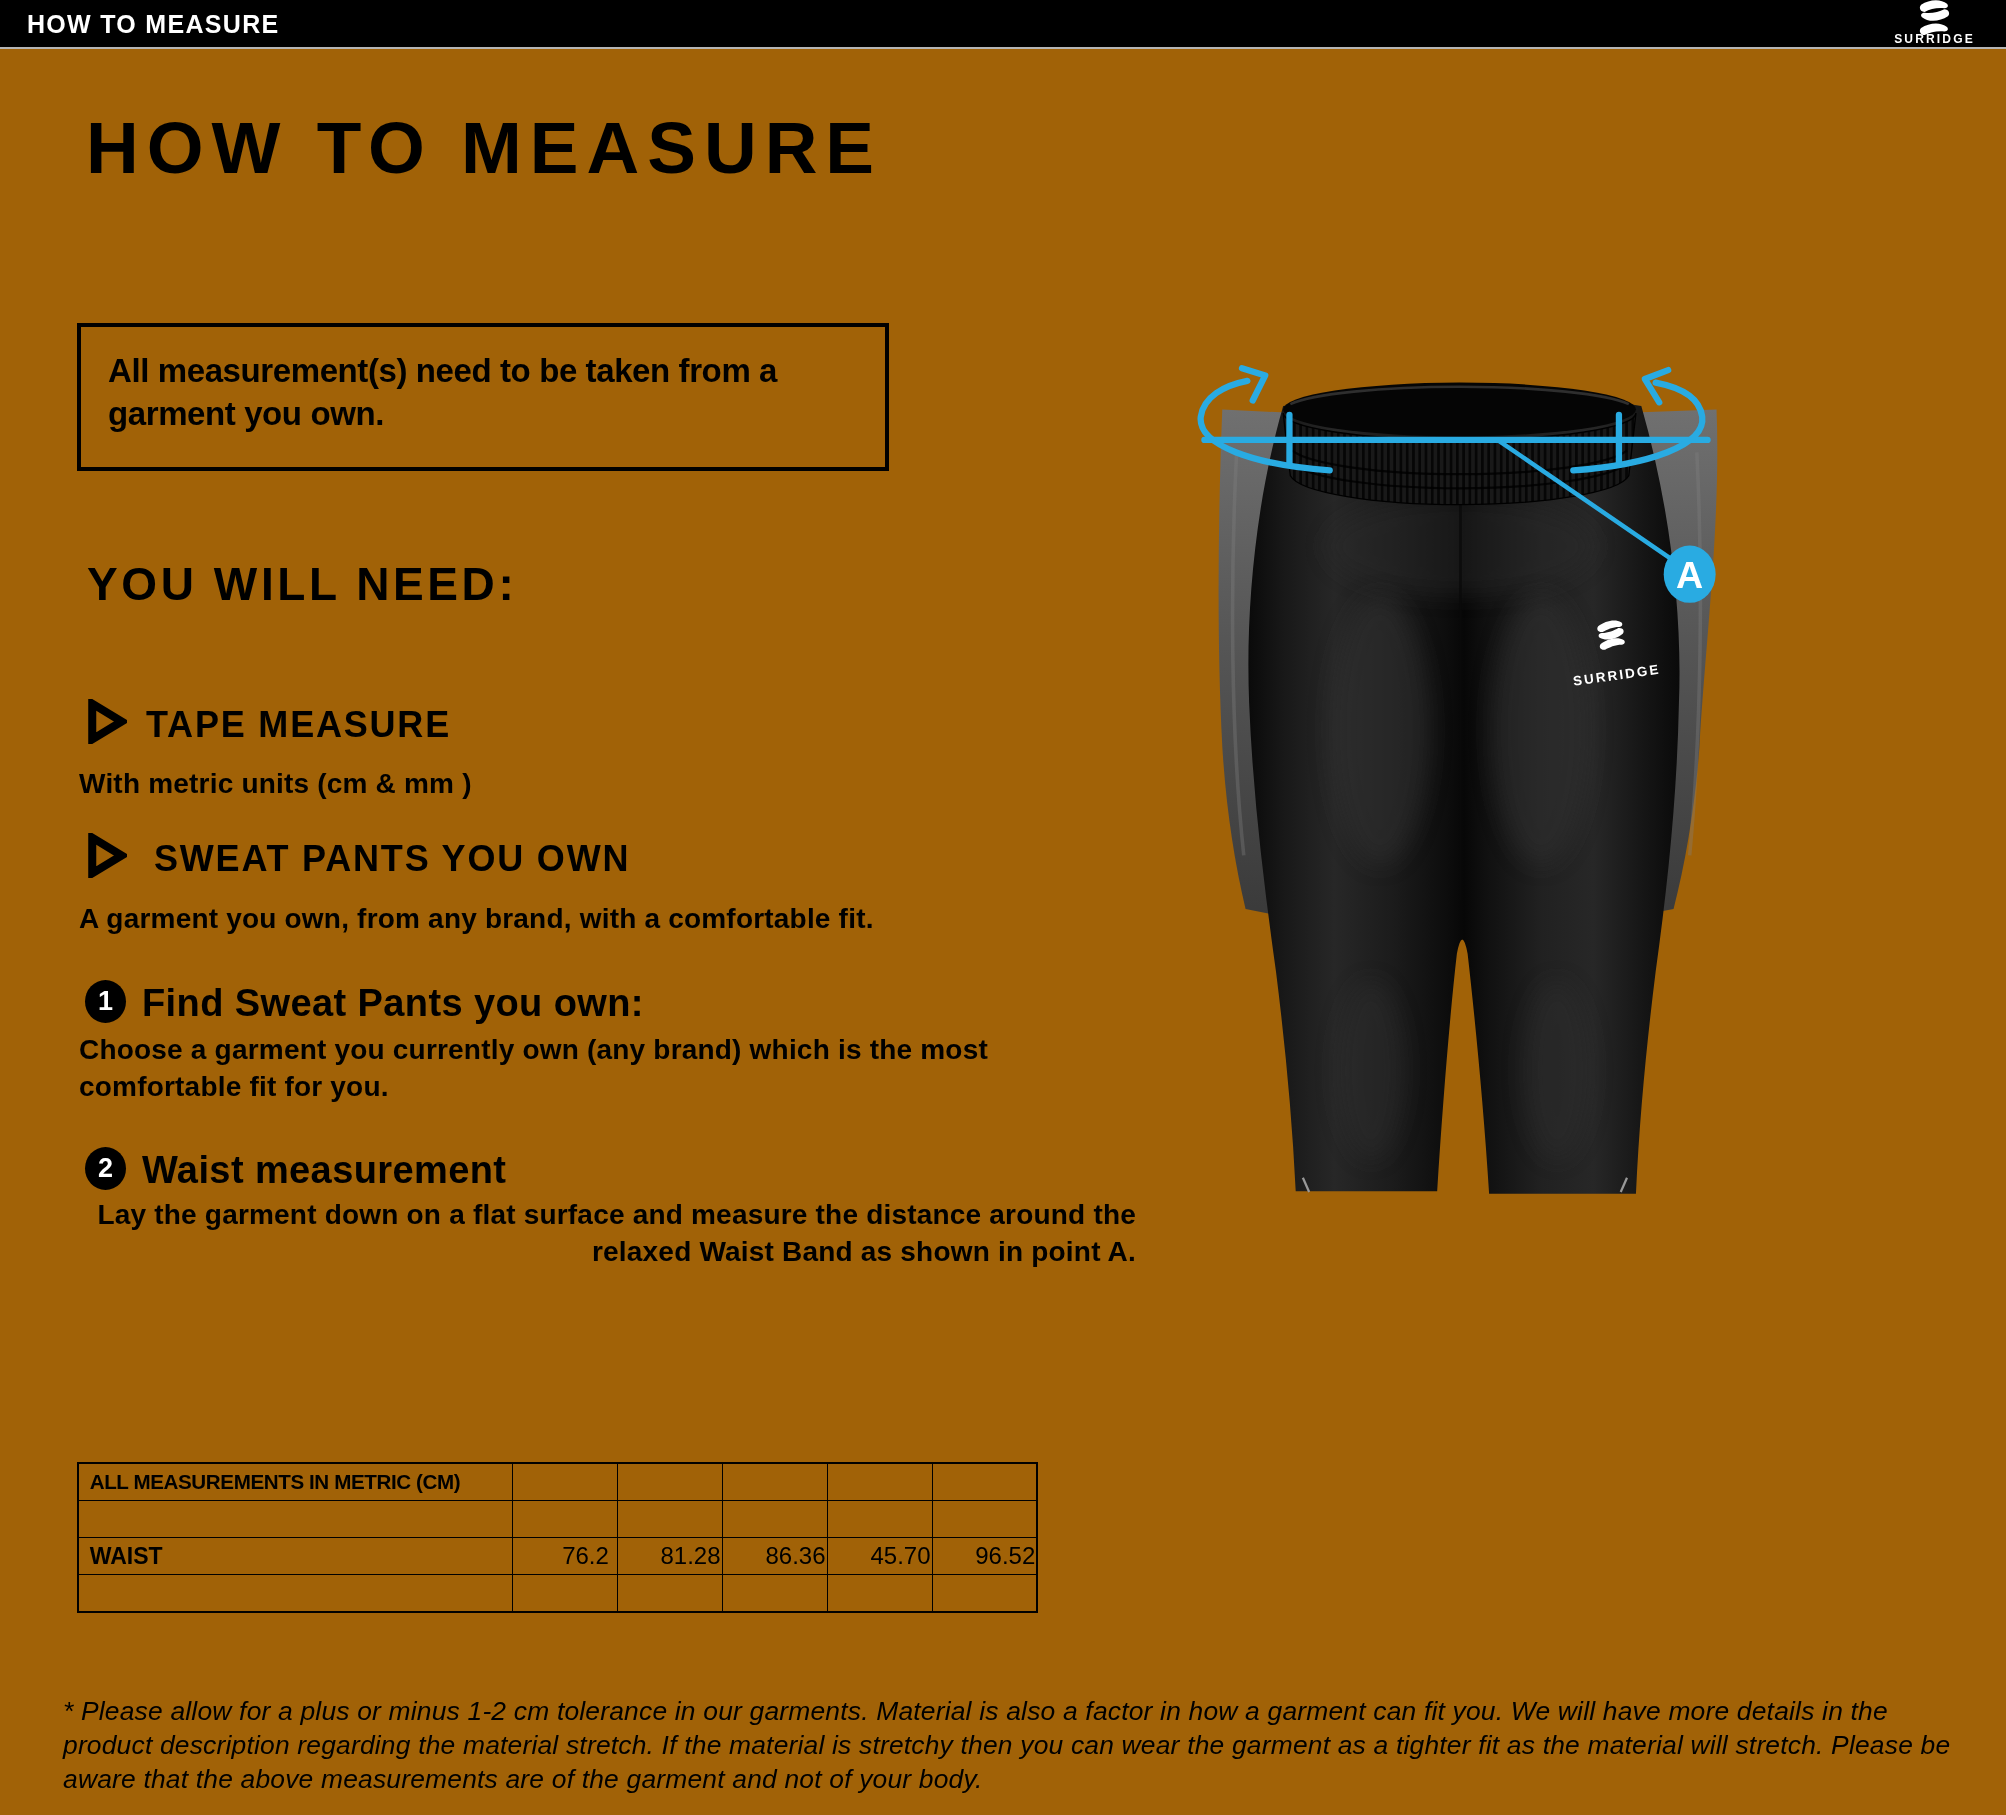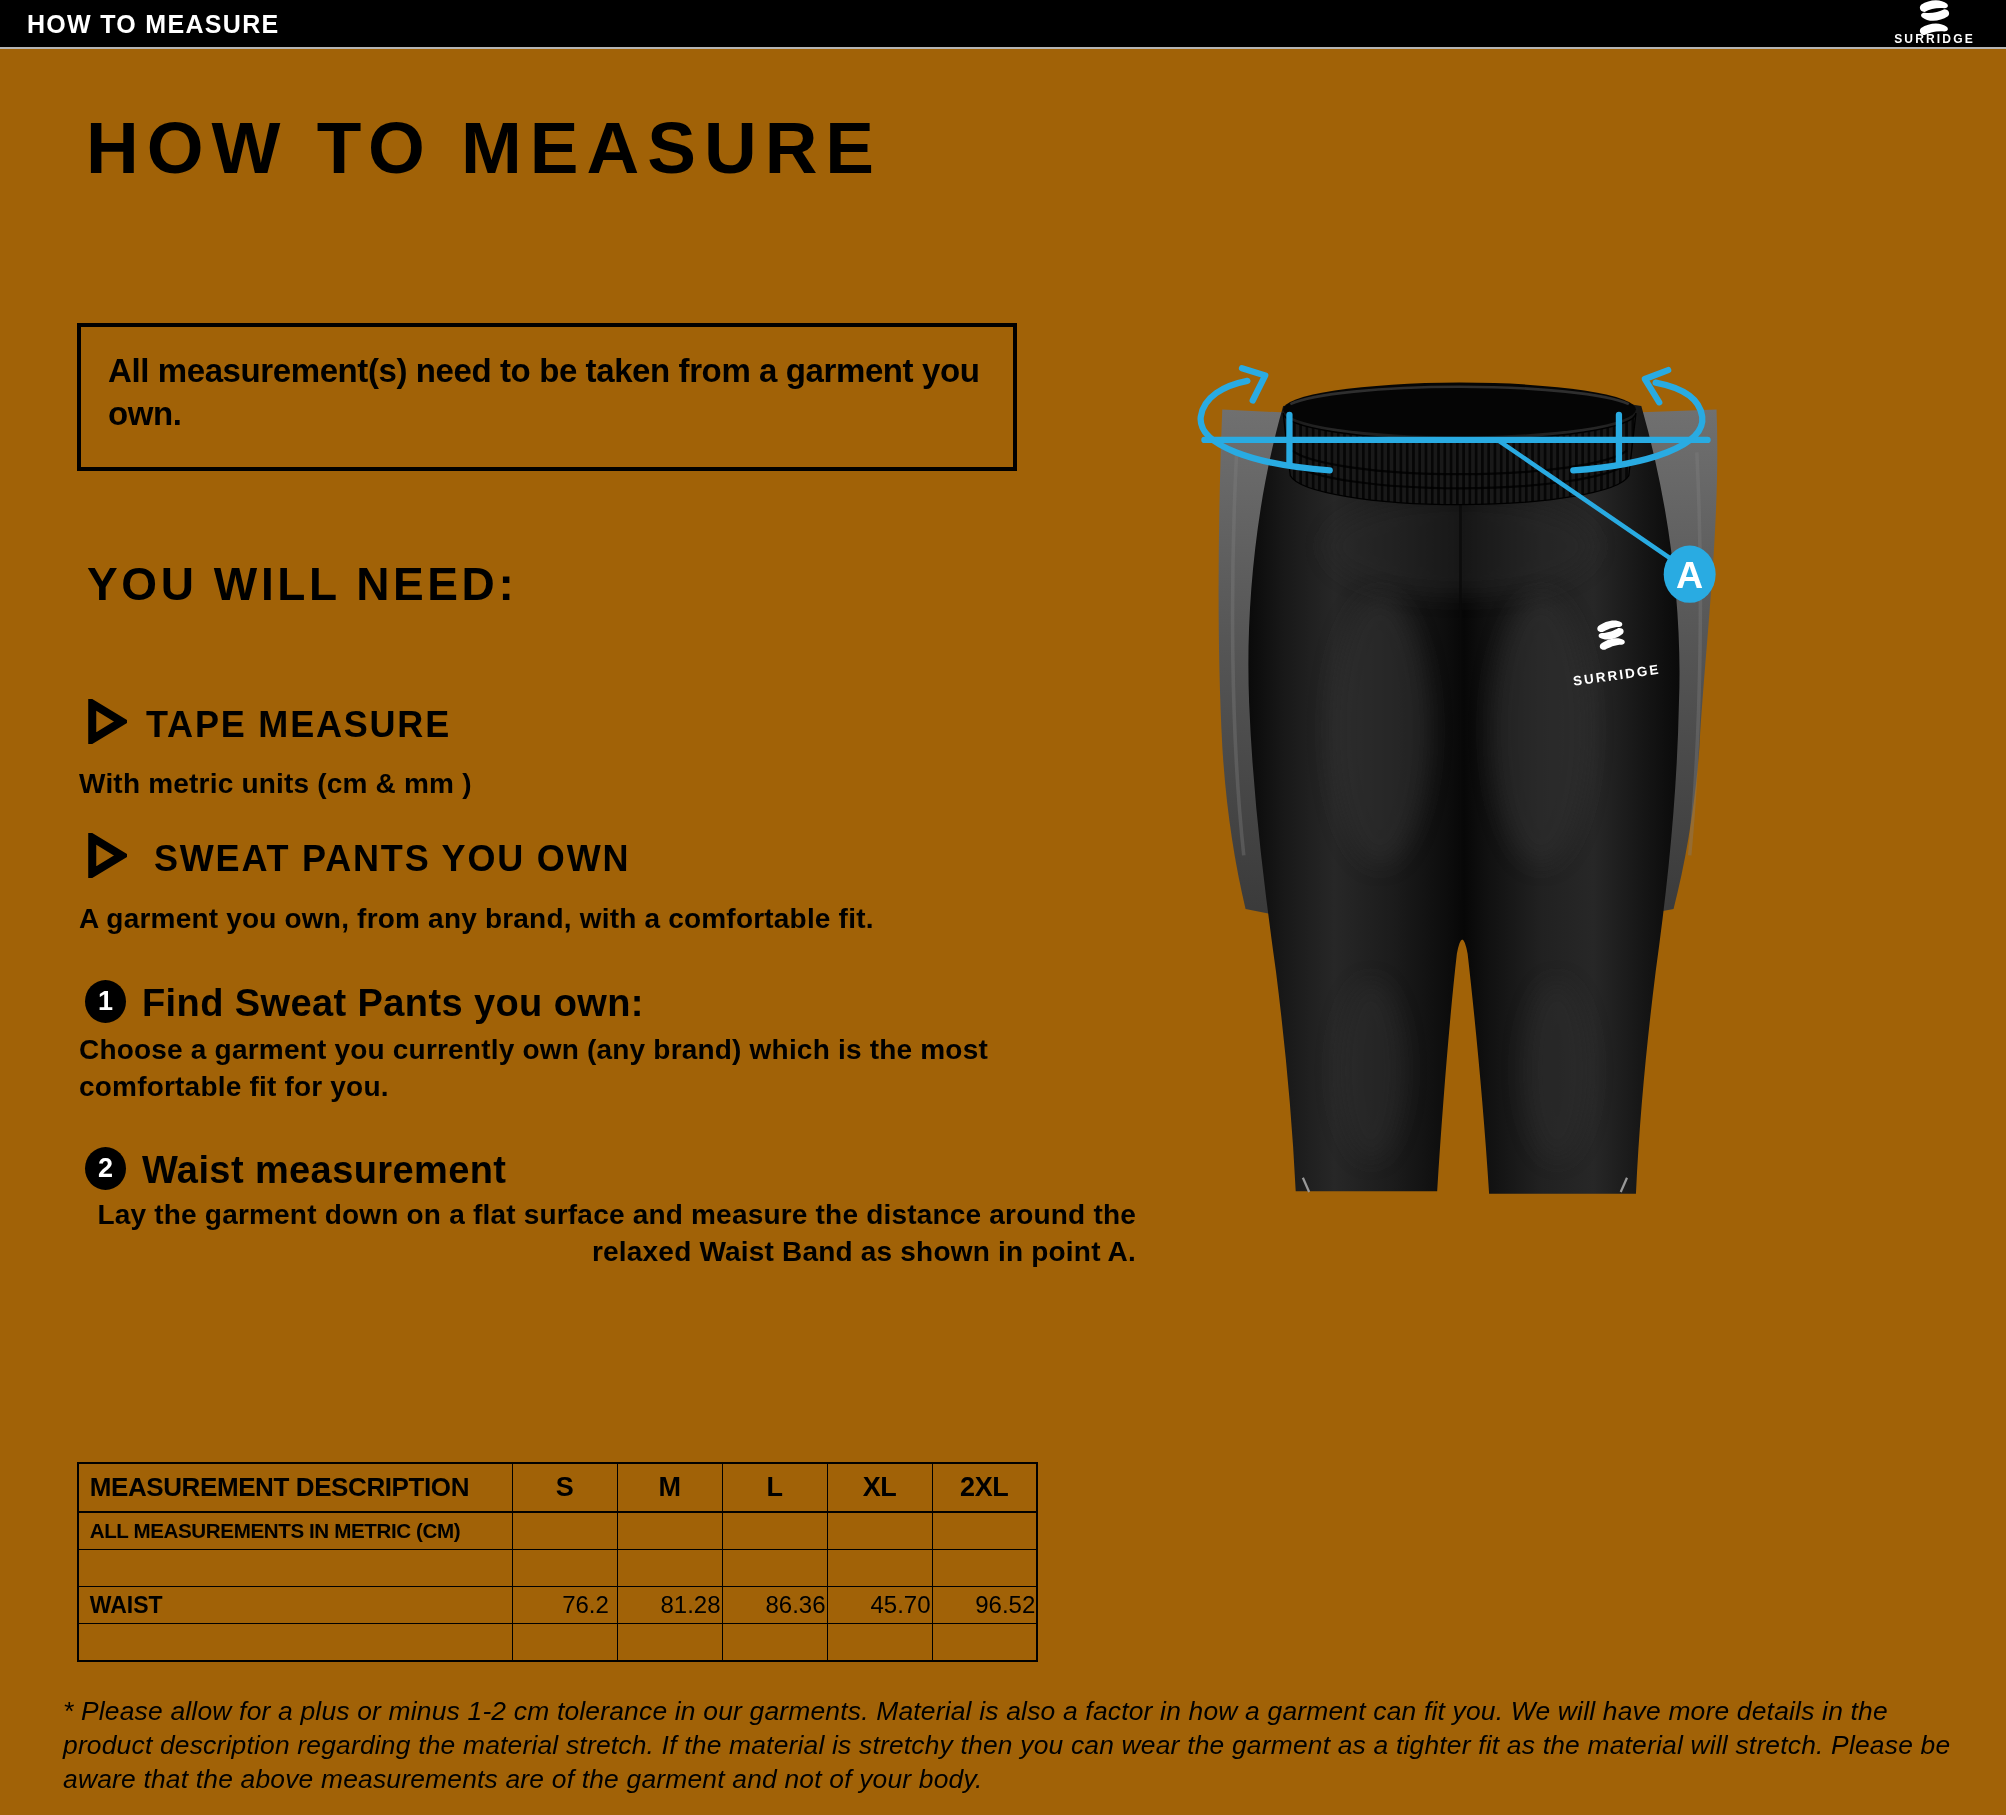--- a/index.html
+++ b/index.html
@@ -9,21 +9,21 @@
   .topbar{position:absolute;left:0;top:0;width:2006px;height:47px;background:#000;
           border-bottom:2.7px solid #b5b5b5;}
   .topbar-title{position:absolute;left:27px;top:9.9px;color:#fff;font-size:25px;font-weight:bold;
           letter-spacing:1.3px;}
   .brand{position:absolute;right:9px;top:0;width:125px;height:47px;display:flex;
           flex-direction:column;align-items:center;justify-content:flex-start;}
   
   .h1{position:absolute;left:86px;top:106px;font-size:73px;font-weight:bold;letter-spacing:8px;
       font-family:"Liberation Sans",sans-serif;}
   
-  .note-box{position:absolute;left:77px;top:323px;width:940px;height:148px;border:4.5px solid #000;
+  .note-box{position:absolute;left:77px;top:323px;width:812px;height:148px;border:4.5px solid #000;
       box-sizing:border-box;padding:21.5px 27px;font-size:33px;font-weight:bold;line-height:1.32;
       letter-spacing:-0.4px;}
   .h2{position:absolute;left:87px;top:557px;font-size:46px;font-weight:bold;letter-spacing:3.6px;}
   
   .tri{position:absolute;width:41px;height:45px;}
   .need-title{position:absolute;font-size:36px;font-weight:bold;letter-spacing:1.8px;}
   .small-copy{position:absolute;font-size:28px;font-weight:bold;letter-spacing:0.2px;line-height:1.32;}
   
   .badge{position:absolute;width:41px;height:43px;background:#000;border-radius:50%;color:#fff;
       font-size:27px;font-weight:bold;display:flex;align-items:center;justify-content:center;}
@@ -107,28 +107,20 @@
   <table class="size">
     <colgroup>
         <col style="width:434px">
         <col style="width:105px">
         <col style="width:105px">
         <col style="width:105px">
         <col style="width:105px">
         <col style="width:105px">
       </colgroup>
     <tbody>
-        <tr class="hdr">
-      <th>MEASUREMENT DESCRIPTION</th>
-      <th class="num">S</th>
-      <th class="num">M</th>
-      <th class="num">L</th>
-      <th class="num">XL</th>
-      <th class="num">2XL</th>
-    </tr>
     <tr class="metric">
       <td>ALL MEASUREMENTS IN METRIC (CM)</td>
       <td class="num"></td>
       <td class="num"></td>
       <td class="num"></td>
       <td class="num"></td>
       <td class="num"></td>
     </tr>
     <tr>
       <td></td>

